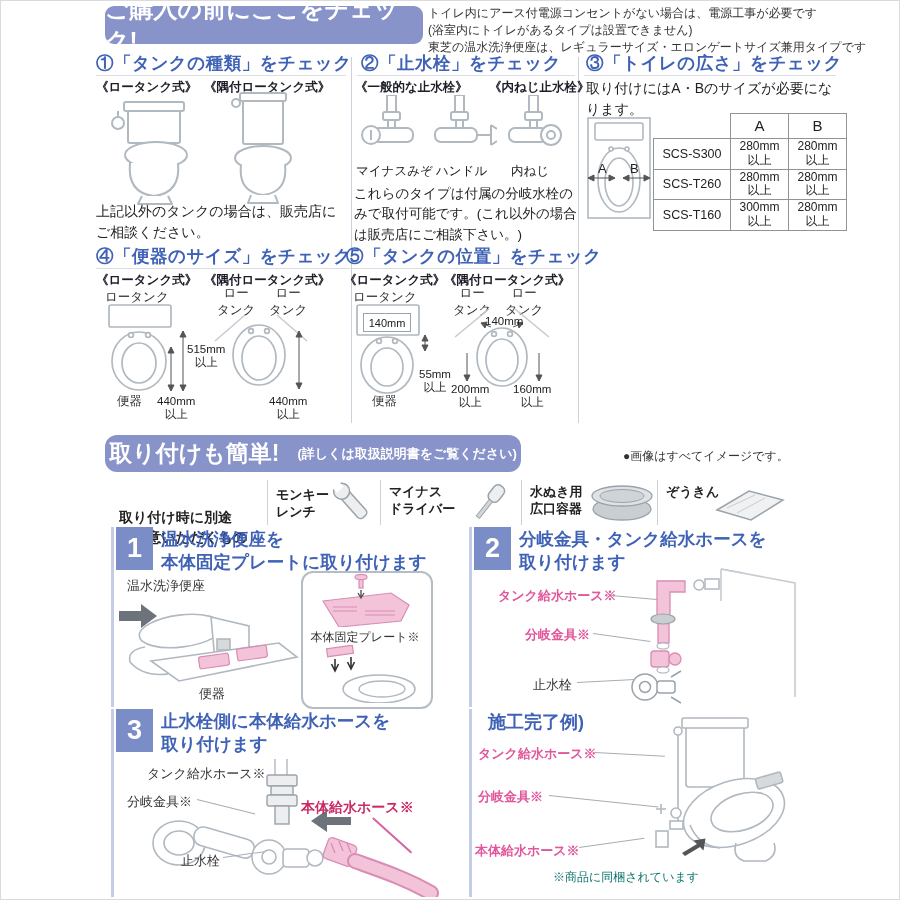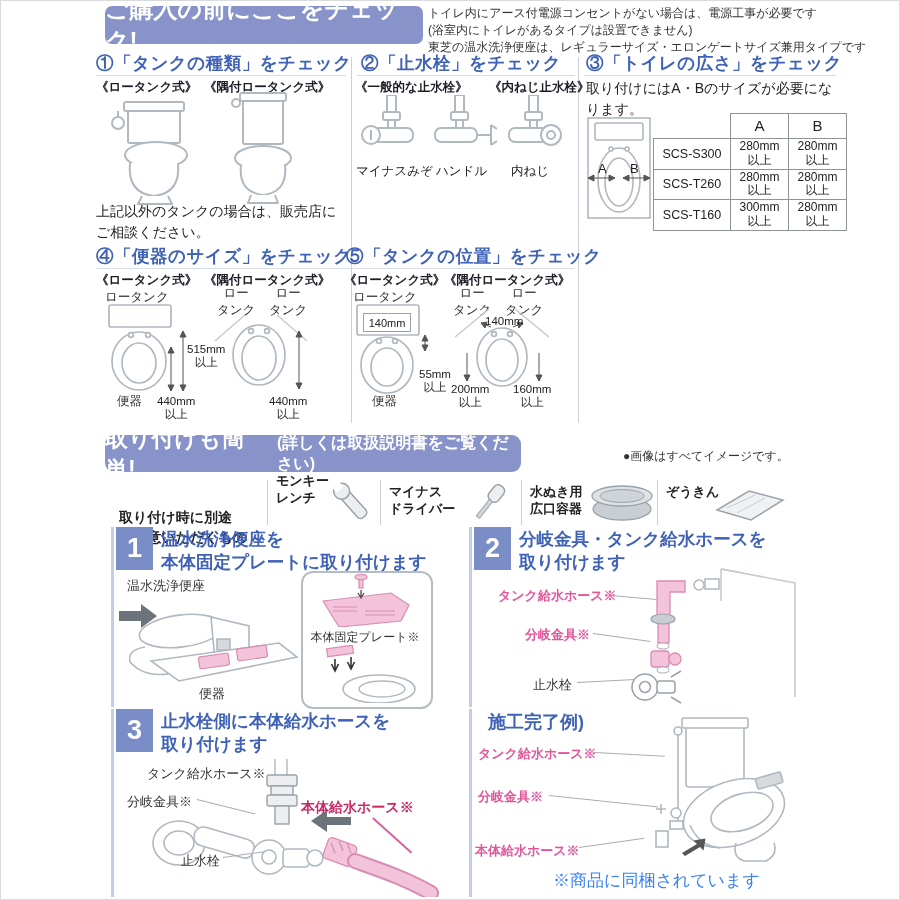--- a/index.html
+++ b/index.html
@@ -33,29 +33,29 @@
   .img-note{font-size:12px;color:#333;}
   
   .qborder{width:3px;background:#c3cde6;}
   .num-badge{width:37px;height:43px;background:#7b8dc6;color:#fff;font-weight:700;font-size:27px;display:flex;align-items:center;justify-content:center;}
   .step-title{font-size:17.5px;font-weight:700;color:#3f62b6;line-height:1.3;}
   .pink{color:#e2569b;font-weight:700;font-size:13px;}
   .crimson{color:#c92a66;font-weight:700;font-size:14px;}
   .dark-label{font-size:13px;color:#333;}
   .leader{height:1px;background:#a7adb5;transform-origin:0 50%;}
   .leader-pink{height:1.5px;background:#d6639e;transform-origin:0 50%;}
-  .done-note{font-size:17px;color:#3b82f6;}
+  .done-note{font-size:12px;color:#0f766e;}
   svg{display:block;}
 </style>
 </head>
 <body>
 
 <div id="page">
 
-  <div class="abs badge" style="left:104px;top:5px;width:318px;height:38px;font-size:24px;border-radius:7px;">ご購入の前にここをチェック!</div>
+  <div class="abs badge" style="left:104px;top:5px;width:318px;height:38px;font-size:24px;">ご購入の前にここをチェック!</div>
   <div class="abs hdr-notes" style="left:427px;top:4px;width:470px;">
     <div>トイレ内にアース付電源コンセントがない場合は、電源工事が必要です</div>
     <div>(浴室内にトイレがあるタイプは設置できません)</div>
     <div>東芝の温水洗浄便座は、レギュラーサイズ・エロンゲートサイズ兼用タイプです</div>
   </div>
 
   <div class="abs vline" style="left:350px;top:56px;height:366px;"></div>
   <div class="abs vline" style="left:577px;top:56px;height:366px;"></div>
 
   <div class="abs sec-title" style="left:95px;top:50px;">①「タンクの種類」をチェック</div>
@@ -119,20 +119,21 @@
       <rect x="24" y="17" width="17" height="8" rx="2"></rect>
       <rect x="29" y="25" width="7" height="9"></rect>
       <rect x="8" y="33" width="38" height="14" rx="6"></rect>
       <circle cx="50" cy="40" r="10"></circle>
       <circle cx="50" cy="40" r="4"></circle>
     </g>
   </svg>
   <div class="abs caption" style="left:355px;top:162px;">マイナスみぞ</div>
   <div class="abs caption" style="left:435px;top:162px;">ハンドル</div>
   <div class="abs caption" style="left:510px;top:162px;">内ねじ</div>
+  <div class="abs body-text" style="left:353px;top:183px;width:224px;">これらのタイプは付属の分岐水栓のみで取付可能です。(これ以外の場合は販売店にご相談下さい。)</div>
 
   <div class="abs sec-title" style="left:585px;top:50px;">③「トイレの広さ」をチェック</div>
   <div class="abs underline" style="left:583px;top:74px;width:252px;"></div>
   <div class="abs body-text" style="left:585px;top:77px;width:252px;font-size:14px;">取り付けにはA・Bのサイズが必要になります。</div>
 
   <svg class="abs" style="left:585px;top:115px;" width="66" height="104" viewBox="0 0 66 104">
     <g fill="#fff" stroke="#b0b8c0" stroke-width="1.6">
       <rect x="2" y="2" width="62" height="100"></rect>
       <rect x="9" y="7" width="48" height="17" rx="2"></rect>
       <ellipse cx="33" cy="64" rx="21" ry="32"></ellipse>
@@ -286,30 +287,30 @@
       <line x1="92" y1="52" x2="92" y2="80"></line>
         <polygon points="92,80 89,74 95,74"></polygon>
     </g>
   </svg>
   <div class="abs dim" style="left:484px;top:314px;">140mm</div>
   <div class="abs dim pl" style="left:450px;top:382px;">200mm
 以上</div>
   <div class="abs dim pl" style="left:512px;top:382px;">160mm
 以上</div>
 
-  <div class="abs badge" style="left:104px;top:434px;width:416px;height:37px;">
+  <div class="abs badge" style="left:104px;top:434px;width:416px;height:37px;border-radius:12px;">
     <span style="font-size:23px;">取り付けも簡単!</span>
-    <span style="font-size:16px;font-weight:700;margin-left:18px;">(詳しくは取扱説明書をご覧ください)</span>
+    <span style="font-size:13px;font-weight:700;margin-left:18px;">(詳しくは取扱説明書をご覧ください)</span>
   </div>
   <div class="abs img-note" style="left:622px;top:447px;">●画像はすべてイメージです。</div>
 
   <div class="abs tools-label pl" style="left:118px;top:481px;">取り付け時に別途
 ご用意いただくもの</div>
   <div class="abs vline" style="left:266px;top:479px;height:45px;"></div>
-  <div class="abs tool-name pl" style="left:275px;top:472px;">モンキー
+  <div class="abs tool-name pl" style="left:275px;top:486px;">モンキー
 レンチ</div>
   <svg class="abs" style="left:325px;top:478px;" width="52" height="46" viewBox="0 0 52 46">
     <g transform="rotate(-42 26 23)">
       <rect x="20" y="8" width="11" height="34" rx="4" fill="#eceeef" stroke="#9aa2aa" stroke-width="1.5"></rect>
       <circle cx="25.5" cy="8" r="8" fill="#eceeef" stroke="#9aa2aa" stroke-width="1.5"></circle>
       <rect x="21" y="-3" width="9" height="9" fill="#fff"></rect>
     </g>
   </svg>
   <div class="abs vline" style="left:379px;top:479px;height:45px;"></div>
   <div class="abs tool-name pl" style="left:388px;top:483px;">マイナス

